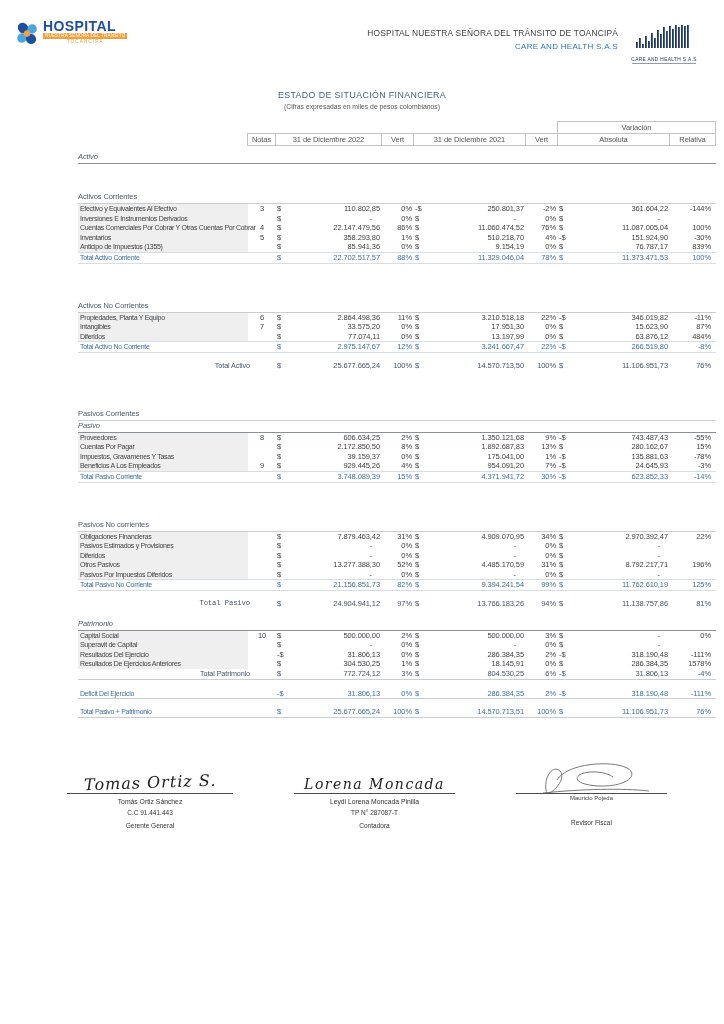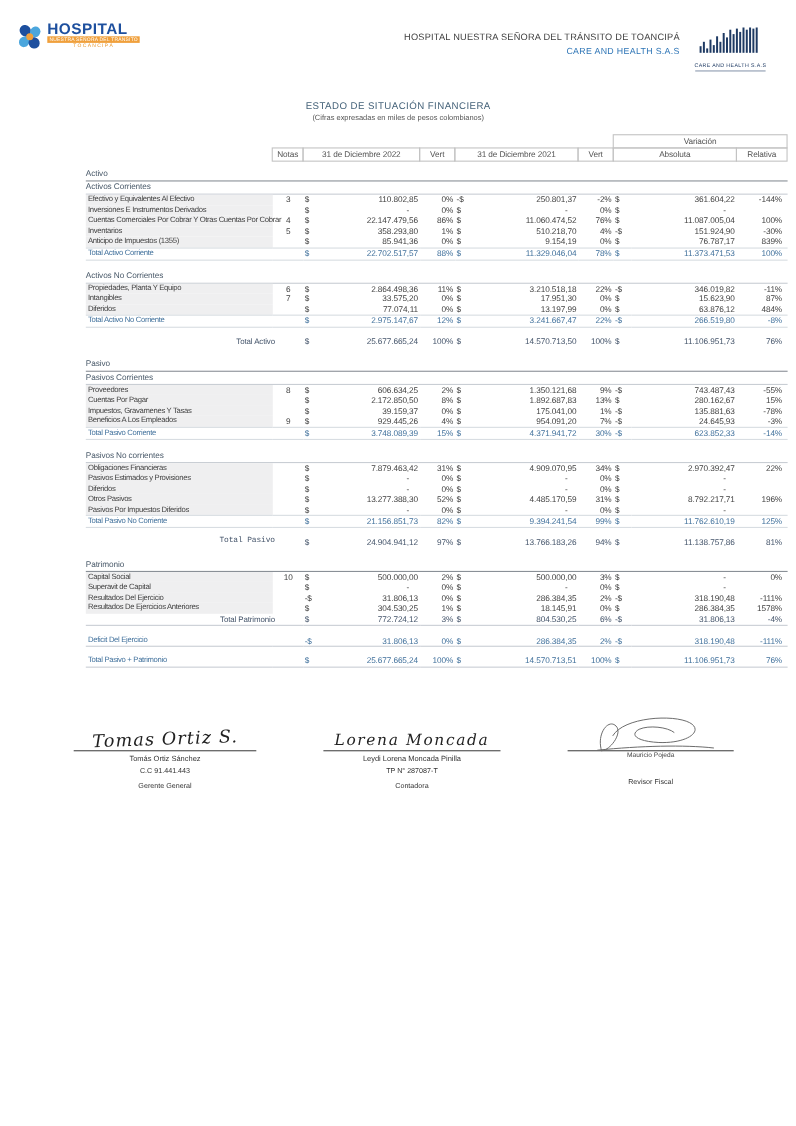--- a/index.html
+++ b/index.html
@@ -27,22 +27,22 @@
   .title-sub{font-size:6.8px;color:#555;margin-top:3px;}
 
   
   .fin-table{margin:12px 0 0 78px;display:grid;
     grid-template-columns:170px 28px 14px 92px 32px 16px 96px 32px 16px 96px 46px;
     font-size:7.5px;line-height:9.6px;letter-spacing:-.1px;}
   .c{height:9.6px;white-space:nowrap;overflow:visible;}
   .hdr{border:1px solid #c3c3c3;margin-left:-1px;margin-top:-1px;text-align:center;color:#555;
        height:11px;line-height:11px;font-size:7.5px;}
   .hdr-blank{height:11px;}
-  .section{color:#4a5a6a;border-bottom:1.4px solid #8a9097;height:11px;line-height:10px;}
-  .sub{color:#4a5a6a;border-bottom:1px solid #c9ced4;height:11px;line-height:10px;}
+  .section{color:#4a5a6a;border-bottom:1.4px solid #8a9097;height:11px;line-height:10px;font-style:italic;}
+  .sub{color:#4a5a6a;border-bottom:1px solid #c9ced4;height:11px;line-height:10px;margin-top:28px;}
   .lbl{padding-left:2px;font-size:7px;letter-spacing:-.3px;}
   .shade{background:#efeff0;}
   .nota{text-align:center;}
   .cur{text-align:left;padding-left:1px;}
   .val{text-align:right;padding-right:2px;}
   .pct{text-align:right;padding-right:2px;}
   .rel{padding-right:5px;}
   .dash{padding-right:10px;}
   .tot{color:#41719c;border-top:1px solid #d8dde2;border-bottom:1px solid #d8dde2;}
   .gr{color:#44546a;}
@@ -260,22 +260,22 @@
       <div class="c cur gr">$</div>
       <div class="c val gr">25.677.665,24</div>
       <div class="c pct gr">100%</div>
       <div class="c cur gr">$</div>
       <div class="c val gr">14.570.713,50</div>
       <div class="c pct gr">100%</div>
       <div class="c cur gr">$</div>
       <div class="c val gr">11.106.951,73</div>
       <div class="c pct rel gr">76%</div>
       <div class="c sp" style="grid-column: span 11; height: 10px;"></div>
+      <div class="c sub" style="grid-column: span 11;">Pasivos Corrientes</div>
       <div class="c section" style="grid-column: span 11;">Pasivo</div>
-      <div class="c sub" style="grid-column: span 11;">Pasivos Corrientes</div>
       <div class="c lbl shade">Proveedores</div>
       <div class="c nota ">8</div>
       <div class="c cur ">$</div>
       <div class="c val ">606.634,25</div>
       <div class="c pct ">2%</div>
       <div class="c cur ">$</div>
       <div class="c val ">1.350.121,68</div>
       <div class="c pct ">9%</div>
       <div class="c cur ">-$</div>
       <div class="c val ">743.487,43</div>

